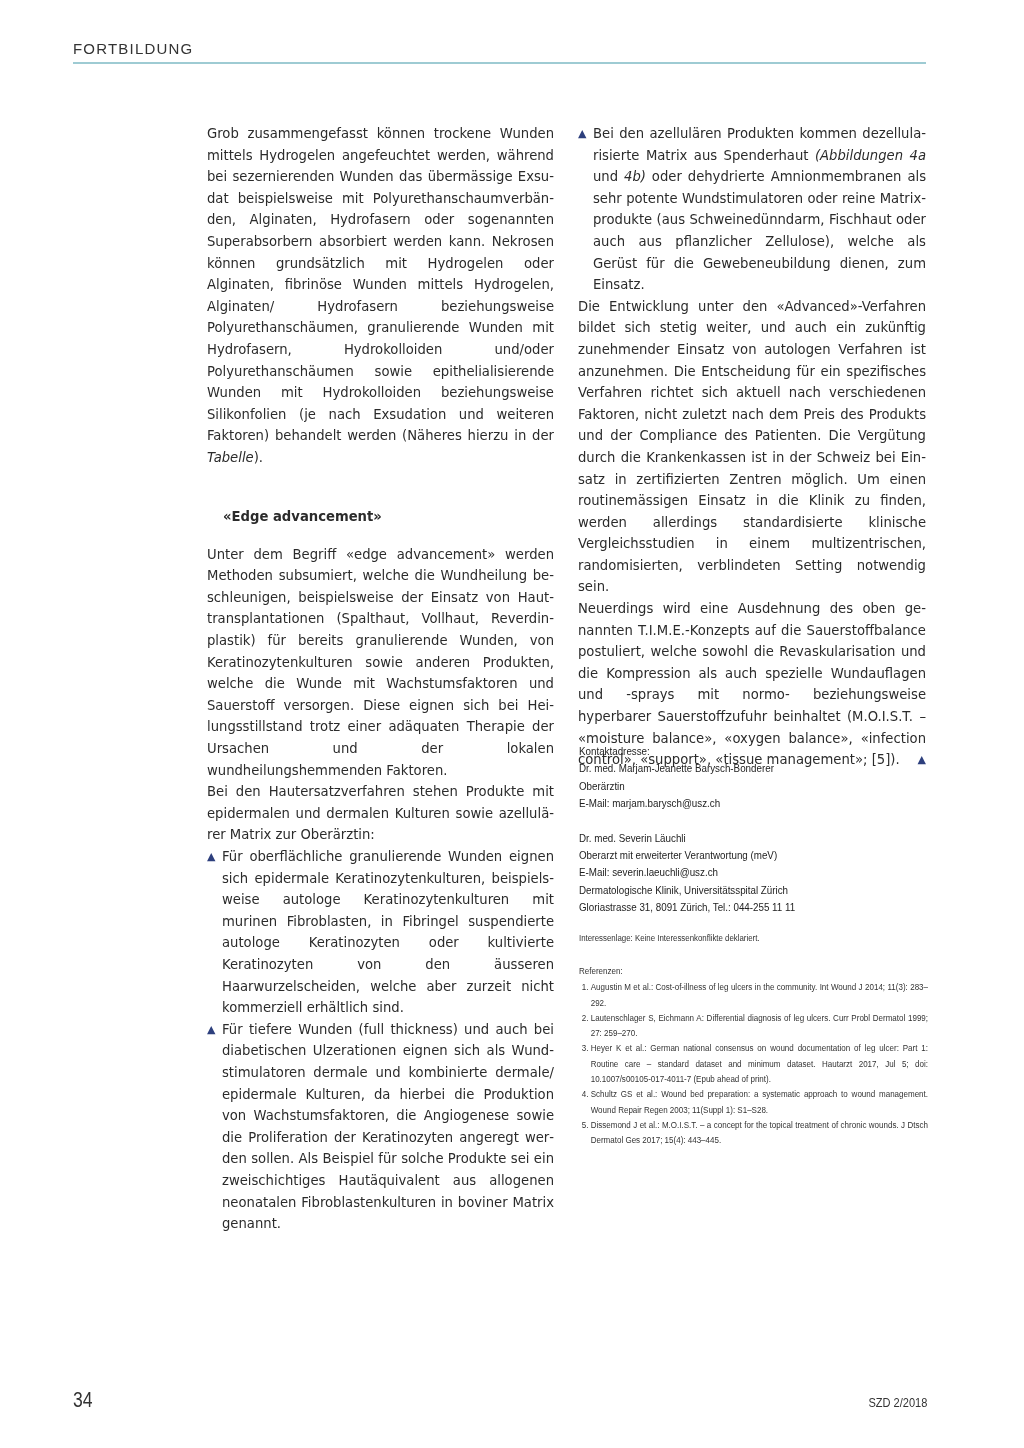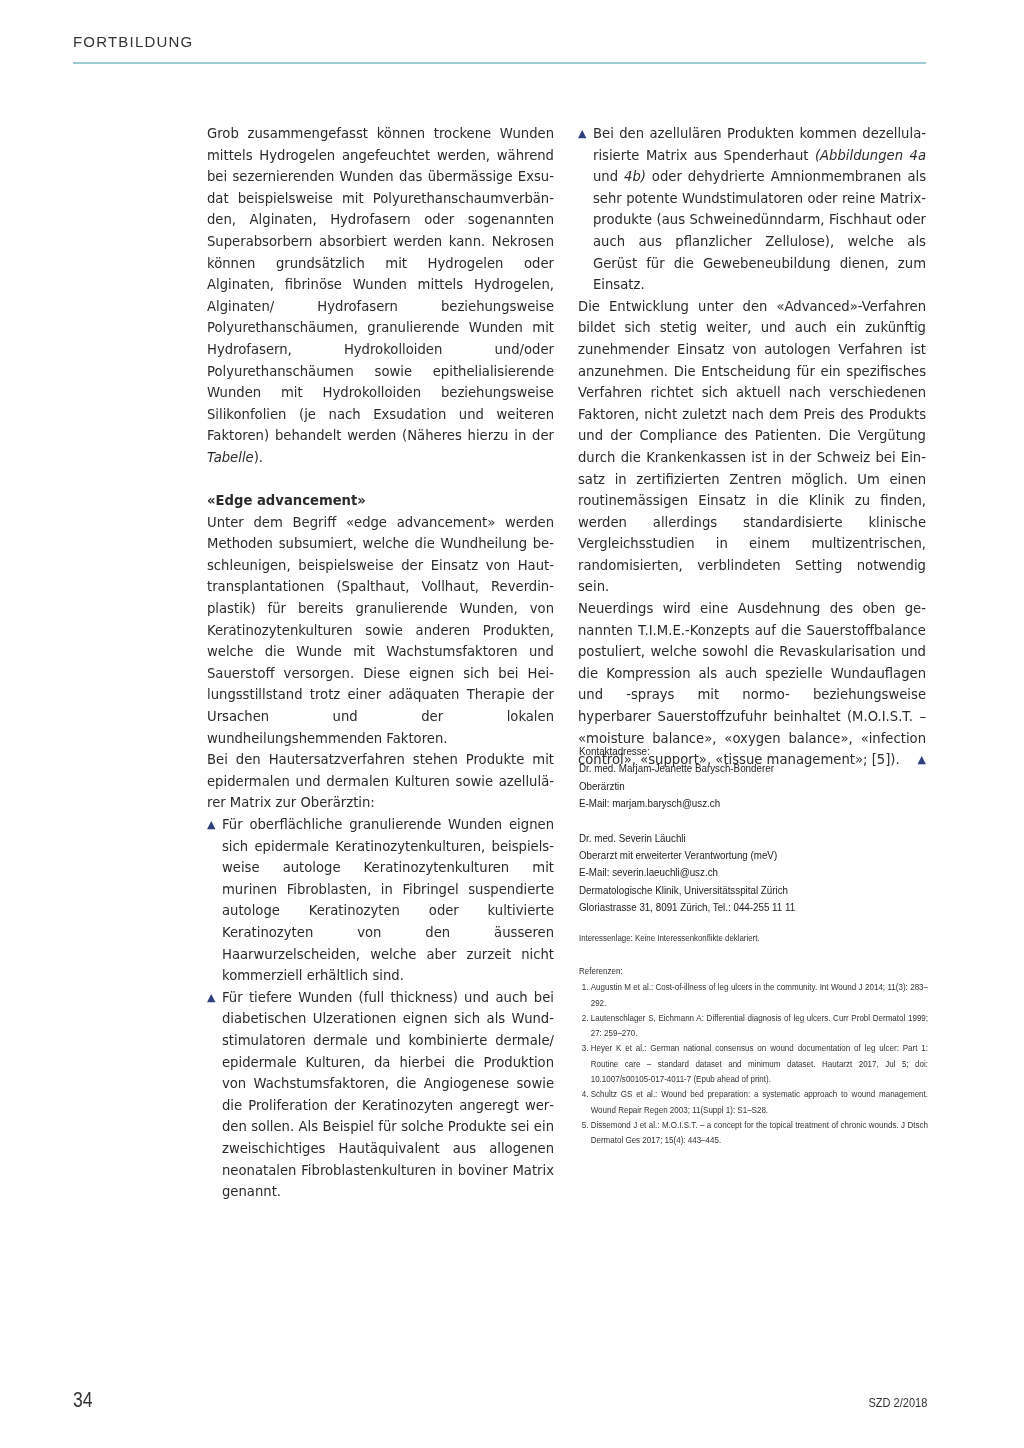--- a/index.html
+++ b/index.html
@@ -1,36 +1,36 @@
 <!DOCTYPE html>
 <html><head>
 <meta charset="utf-8">
 <style>
   html, body { margin: 0; padding: 0; background: #ffffff; }
   body { width: 1024px; height: 1448px; position: relative; overflow: hidden; color: #2a2a2a; }
   .running-head {
-    position: absolute; left: 73px; top: 33px;
+    position: absolute; left: 73px; top: 40px;
     font-family: "Liberation Sans Narrow", "Liberation Sans", sans-serif;
     font-size: 15px; letter-spacing: 1.2px; color: #333;
   }
   .head-rule {
     position: absolute; left: 73px; top: 62px; width: 853px; height: 2px;
     background: #9ecbd3;
   }
   .col {
     position: absolute; top: 123px;
     font-family: "DejaVu Sans", sans-serif; font-weight: normal;
     font-size: 13.2px; line-height: 21.6px; color: #2b2b2b;
     text-align: justify; hyphens: manual;
   }
   .col-left { left: 207px; width: 347px; }
   .col-right { left: 578px; width: 348px; }
   .col p { margin: 0; }
   .col .gap { height: 21.6px; }
-  .col h3 { margin: 0; font-size: 13.2px; font-weight: bold; line-height: 21.6px; }
+  .col h3 { margin: 16px; font-size: 13.2px; font-weight: bold; line-height: 21.6px; }
   .bullet { position: relative; padding-left: 15px; margin: 0; }
   .bullet .tri {
     position: absolute; left: 0; top: 0; color: #2d3f7d; font-size: 11px;
   }
   .end-mark { float: right; color: #2d3f7d; font-size: 11px; }
   em { }
   .contact {
     position: absolute; left: 579px; top: 743px; width: 350px;
     font-family: "Liberation Sans", sans-serif;
     font-size: 11.4px; line-height: 17.4px; color: #222;

